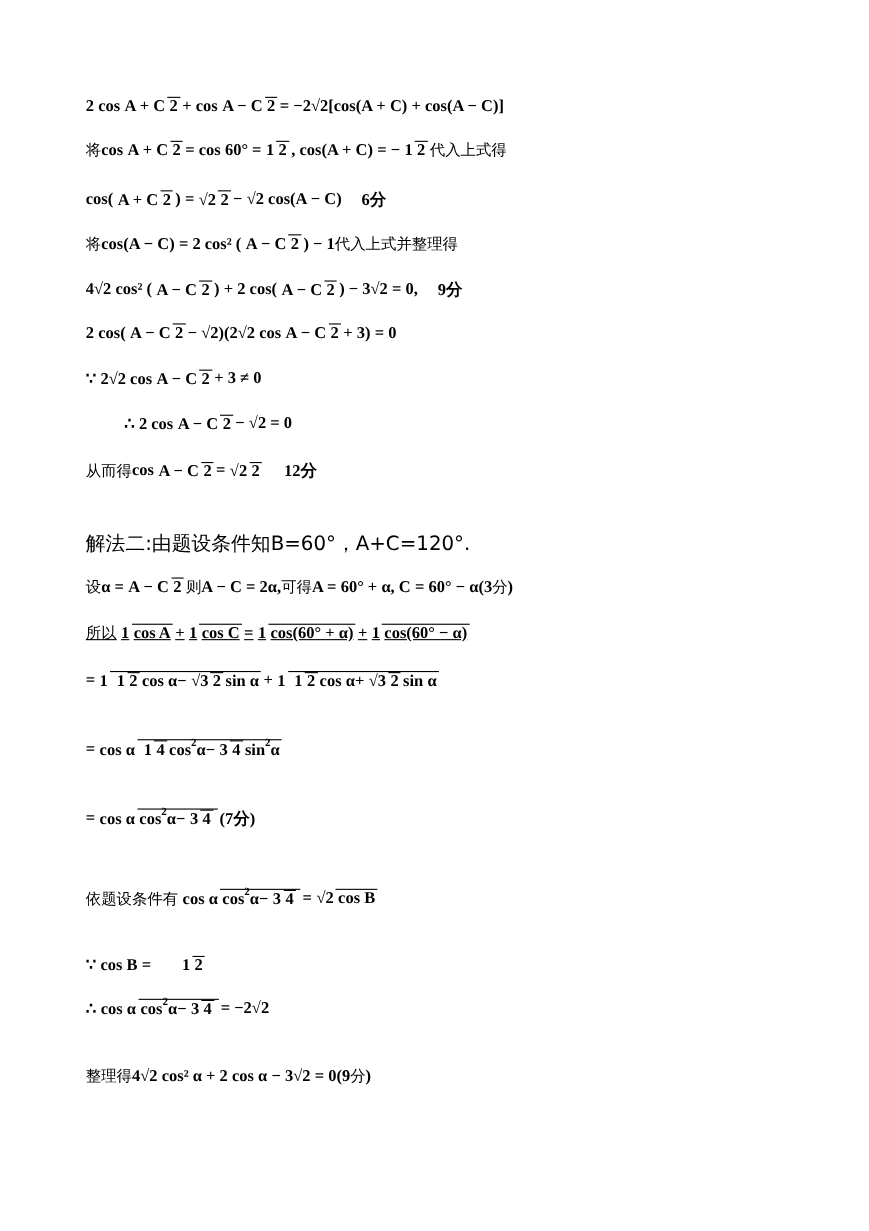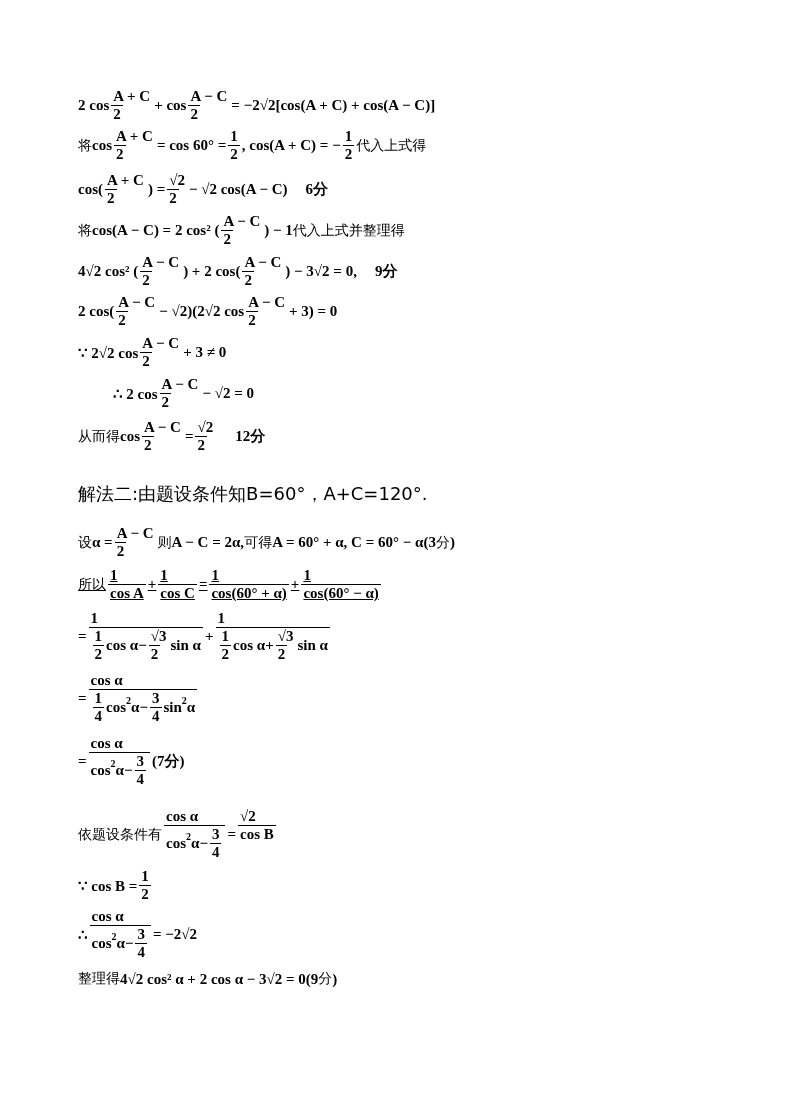--- a/index.html
+++ b/index.html
@@ -1,21 +1,21 @@
 <!DOCTYPE html>
 <html><head>
 <meta charset="utf-8">
 <style>
   html, body { margin:0; padding:0; background:#ffffff; }
   body { width:790px; height:1119px; position:relative; overflow:hidden;
          font-family:"Liberation Serif", serif; color:#000; }
   .line { position:absolute; left:78px; display:flex; align-items:center; white-space:nowrap;
           font-size:15px; font-weight:bold; }
   .cjk { font-family:"DejaVu Sans", sans-serif; font-weight:normal; font-size:14px; }
-  .frac { display:inline-flex; flex-direction:column; align-items:flex-start; vertical-align:middle;
+  .frac { display:inline-flex; flex-direction:row; align-items:flex-end; vertical-align:middle;
           margin:0 2px; }
   .frac .num { padding:0 2px; line-height:17px; }
   .frac .den { padding:0 2px; line-height:17px; border-top:1px solid #000; }
   .sup { font-size:10px; position:relative; top:-7px; }
   .sp { display:inline-block; width:18px; }
   .plain { font-family:"DejaVu Sans", sans-serif; font-weight:normal; font-size:18px; }
 </style>
 </head>
 <body>
 
@@ -280,21 +280,21 @@
         </span>
     </span>
   </span>
   <span>=</span>
   <span class="frac" style="align-self:flex-start;">
       <span class="num">√2</span>
       <span class="den">cos B</span>
     </span>
 </div>
 
-<div class="line" style="top:868px;">
+<div class="line" style="top:868px;gap:24px;">
   <span>∵ cos B =</span>
   <span class="frac">
       <span class="num">1</span>
       <span class="den">2</span>
     </span>
 </div>
 
 <div class="line" style="top:908px;">
   <span>∴</span>
   <span class="frac">

